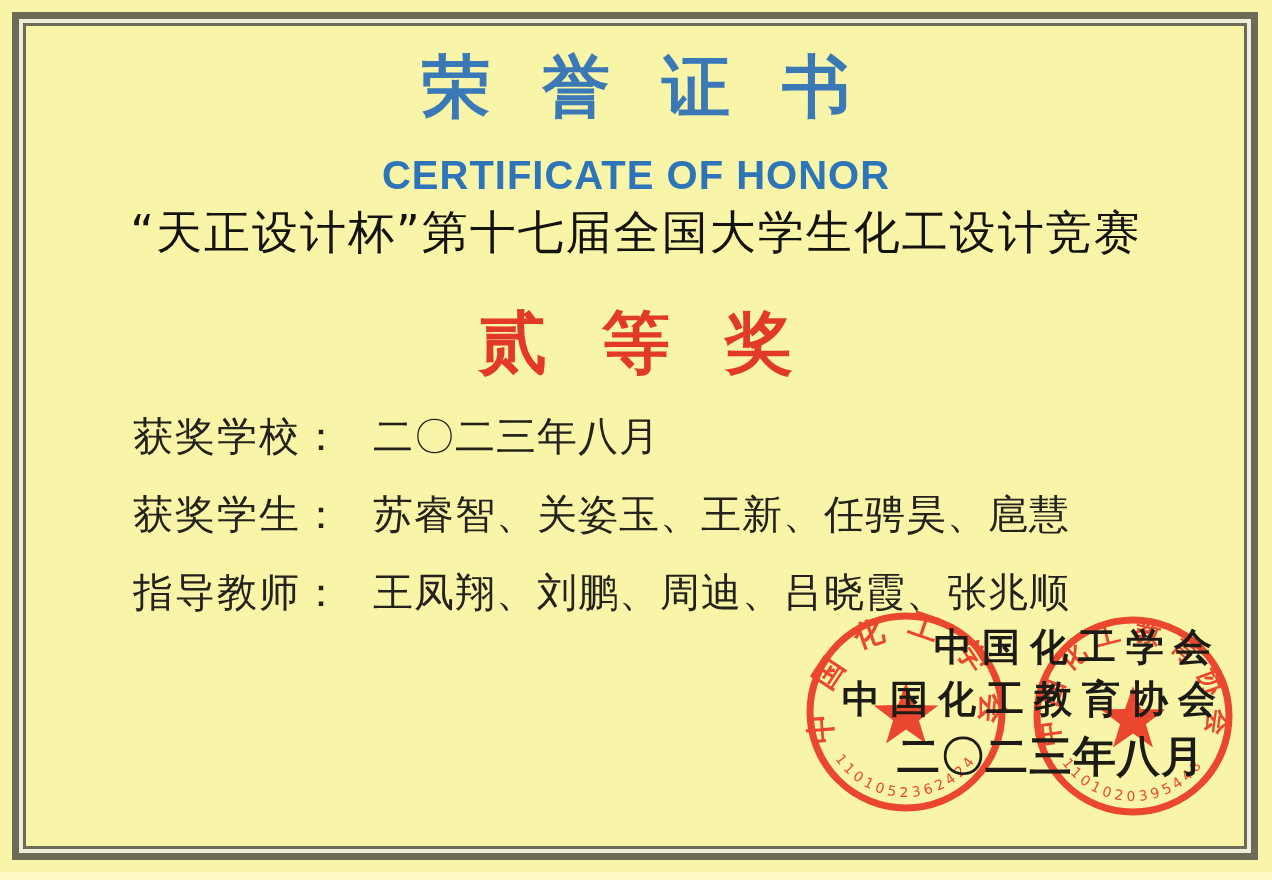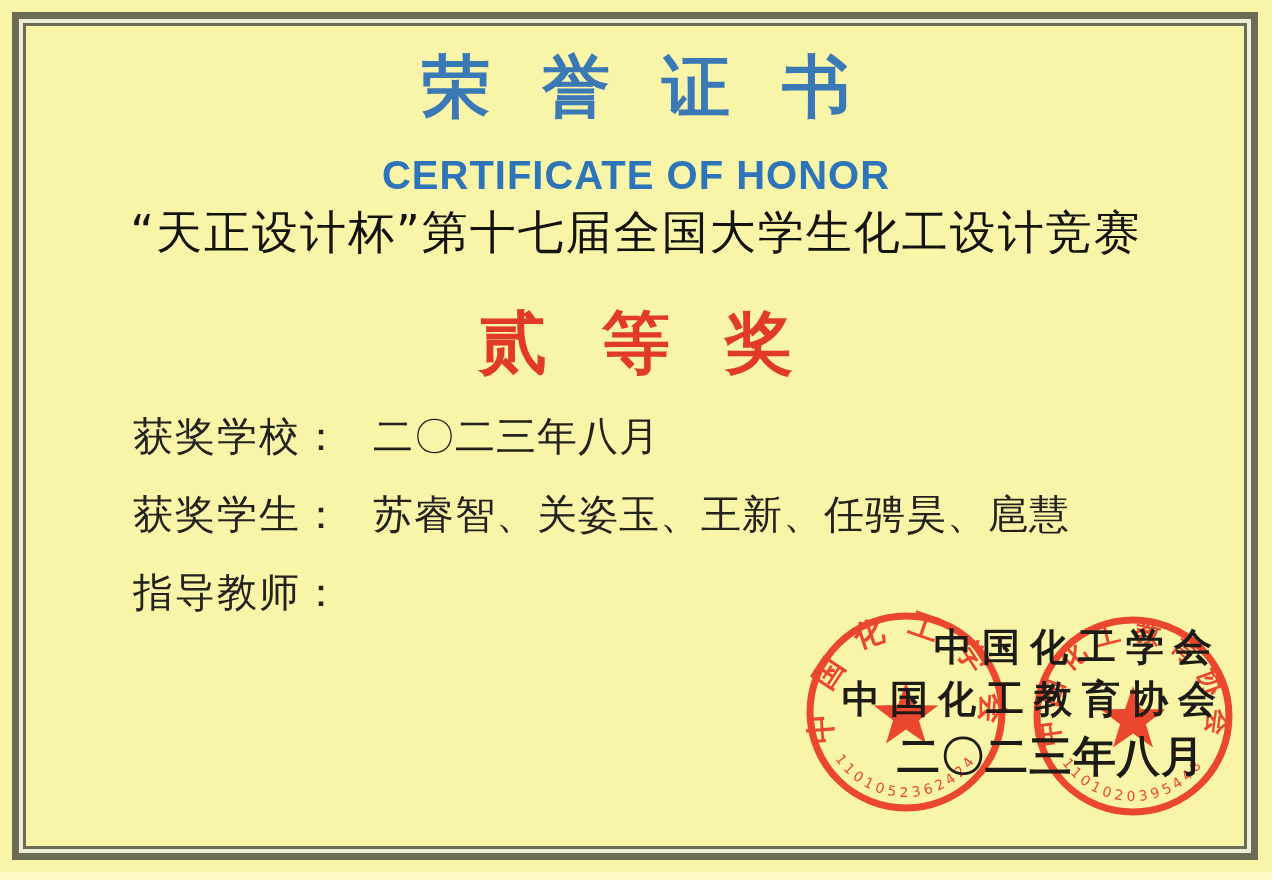--- a/index.html
+++ b/index.html
@@ -62,20 +62,21 @@
     <div class="frow">
       <span class="flabel">获奖学校：</span>
       <span class="fvalue">二〇二三年八月</span>
     </div>
     <div class="frow">
       <span class="flabel">获奖学生：</span>
       <span class="fvalue">苏睿智、关姿玉、王新、任骋昊、扈慧</span>
     </div>
     <div class="frow">
       <span class="flabel">指导教师：</span>
+      <span class="fvalue">王凤翔、刘鹏、周迪、吕晓霞、张兆顺</span>
     </div>
   </div>
 
   <svg class="seal seal-1" style="left:796px;top:602px" width="220" height="220" viewBox="-110 -110 220 220">
     <defs>
       <path id="s1top" d="M -68.9 32.1 A 76 76 0 1 1 68.9 32.1" fill="none"></path>
       <path id="s1bot" d="M -73.6 42.5 A 85 85 0 0 0 73.6 42.5" fill="none"></path>
     </defs>
     <circle cx="0" cy="0" r="96" fill="none" stroke-width="7" class="sealstroke"></circle>
     <polygon class="sealfill" transform="translate(0,4)" points="0,-34 8,-11 32.3,-10.5 12.9,4.2 20,27.5 0,13.6 -20,27.5 -12.9,4.2 -32.3,-10.5 -8,-11"></polygon>

